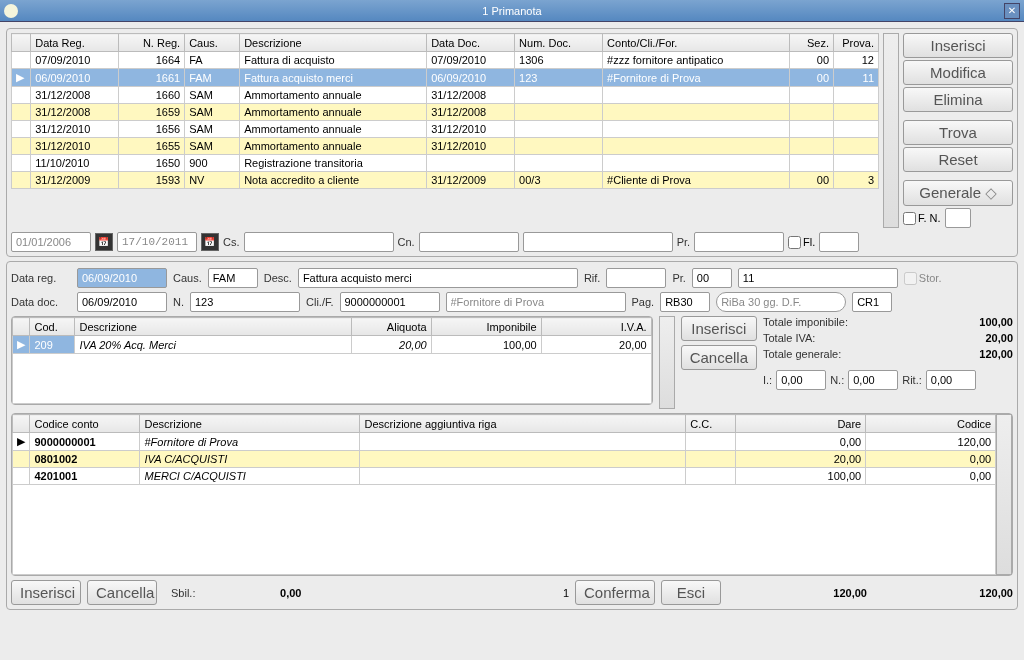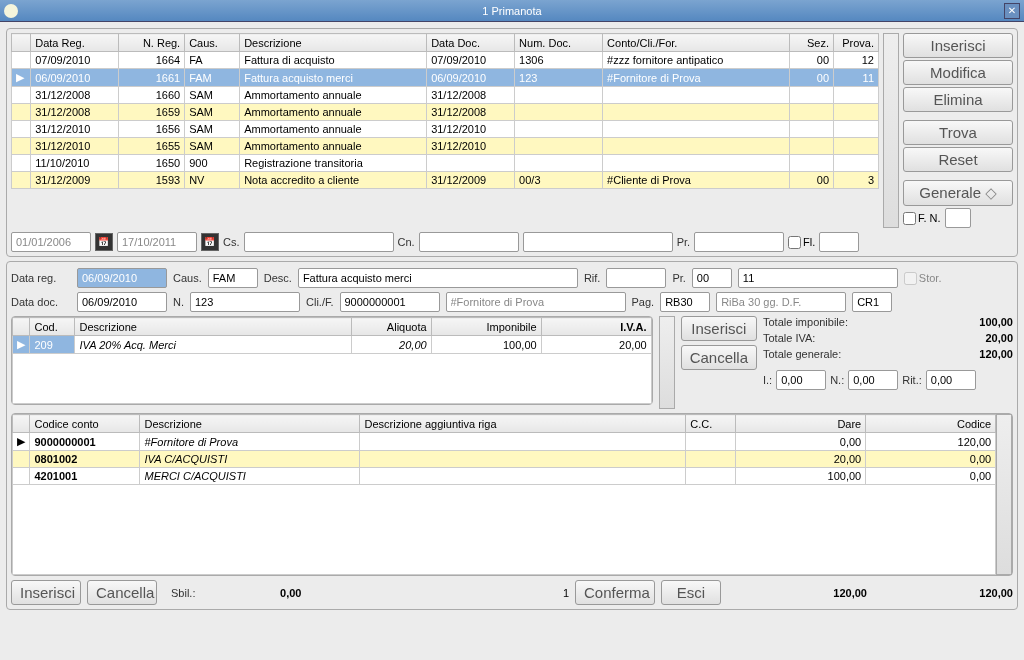--- a/index.html
+++ b/index.html
@@ -179,21 +179,21 @@
         <label class="chk">
             <input type="checkbox" style="">
             <span>F. N.</span>
             <input type="text" style="width: 26px; margin-left: 2px;">
           </label>
       </div>
     </div>
     <div class="filterrow">
       <input type="text" style="width: 80px; color: rgb(136, 136, 136);" value="01/01/2006">
       <span class="datebtn">📅</span>
-      <input type="text" style="width: 80px; color: rgb(136, 136, 136);" value="17/10/2011">
+      <input type="text" style="width: 80px; color: rgb(136, 136, 136); font-family: Liberation Mono, monospace;" value="17/10/2011">
       <span class="datebtn">📅</span>
       <span class="lbl">Cs.</span>
       <input type="text" style="width: 150px;">
       <span class="lbl">Cn.</span>
       <input type="text" style="width: 100px;">
       <input type="text" style="width: 150px;">
       <span class="lbl">Pr.</span>
       <input type="text" style="width: 90px;">
       <label class="chk">
           <input type="checkbox" style="">
@@ -224,35 +224,35 @@
     <div class="formrow">
       <span class="lbl" style="width:60px;">Data doc.</span>
       <input type="text" style="width: 90px;" value="06/09/2010">
       <span class="lbl">N.</span>
       <input type="text" style="width: 110px;" value="123">
       <span class="lbl">Cli./F.</span>
       <input type="text" style="width: 100px;" value="9000000001">
       <input type="text" class="gray" style="width: 180px; color: rgb(136, 136, 136);" value="#Fornitore di Prova">
       <span class="lbl">Pag.</span>
       <input type="text" style="width: 50px;" value="RB30">
-      <input type="text" class="gray" style="width: 130px; color: rgb(136, 136, 136);" value="RiBa 30 gg. D.F.">
+      <input type="text" class="gray" style="width: 130px; color: rgb(136, 136, 136); border-radius: 10px;" value="RiBa 30 gg. D.F.">
       <input type="text" style="width: 40px;" value="CR1">
     </div>
 
     <div class="ivasection">
       <div class="ivatable panel" style="flex:1;padding:0;">
         <table>
           <thead>
               <tr>
             <th style="width:14px;"></th>
             <th style="width:45px;">Cod.</th>
             <th>Descrizione</th>
             <th class="num" style="width:80px;">Aliquota</th>
             <th class="num" style="width:110px;">Imponibile</th>
-            <th class="num" style="width:110px;font-weight:bold;">I.V.A.</th>
+            <th class="num" style="width:110px;">I.V.A.</th>
           </tr>
             </thead>
           <tbody>
             <tr>
                 <td class="r-sel">▶</td>
                 <td class="r-sel">209</td>
                 <td style="font-style:italic;">IVA 20% Acq. Merci</td>
                 <td class="num" style="font-style:italic;">20,00</td>
                 <td class="num">100,00</td>
                 <td class="num">20,00</td>

